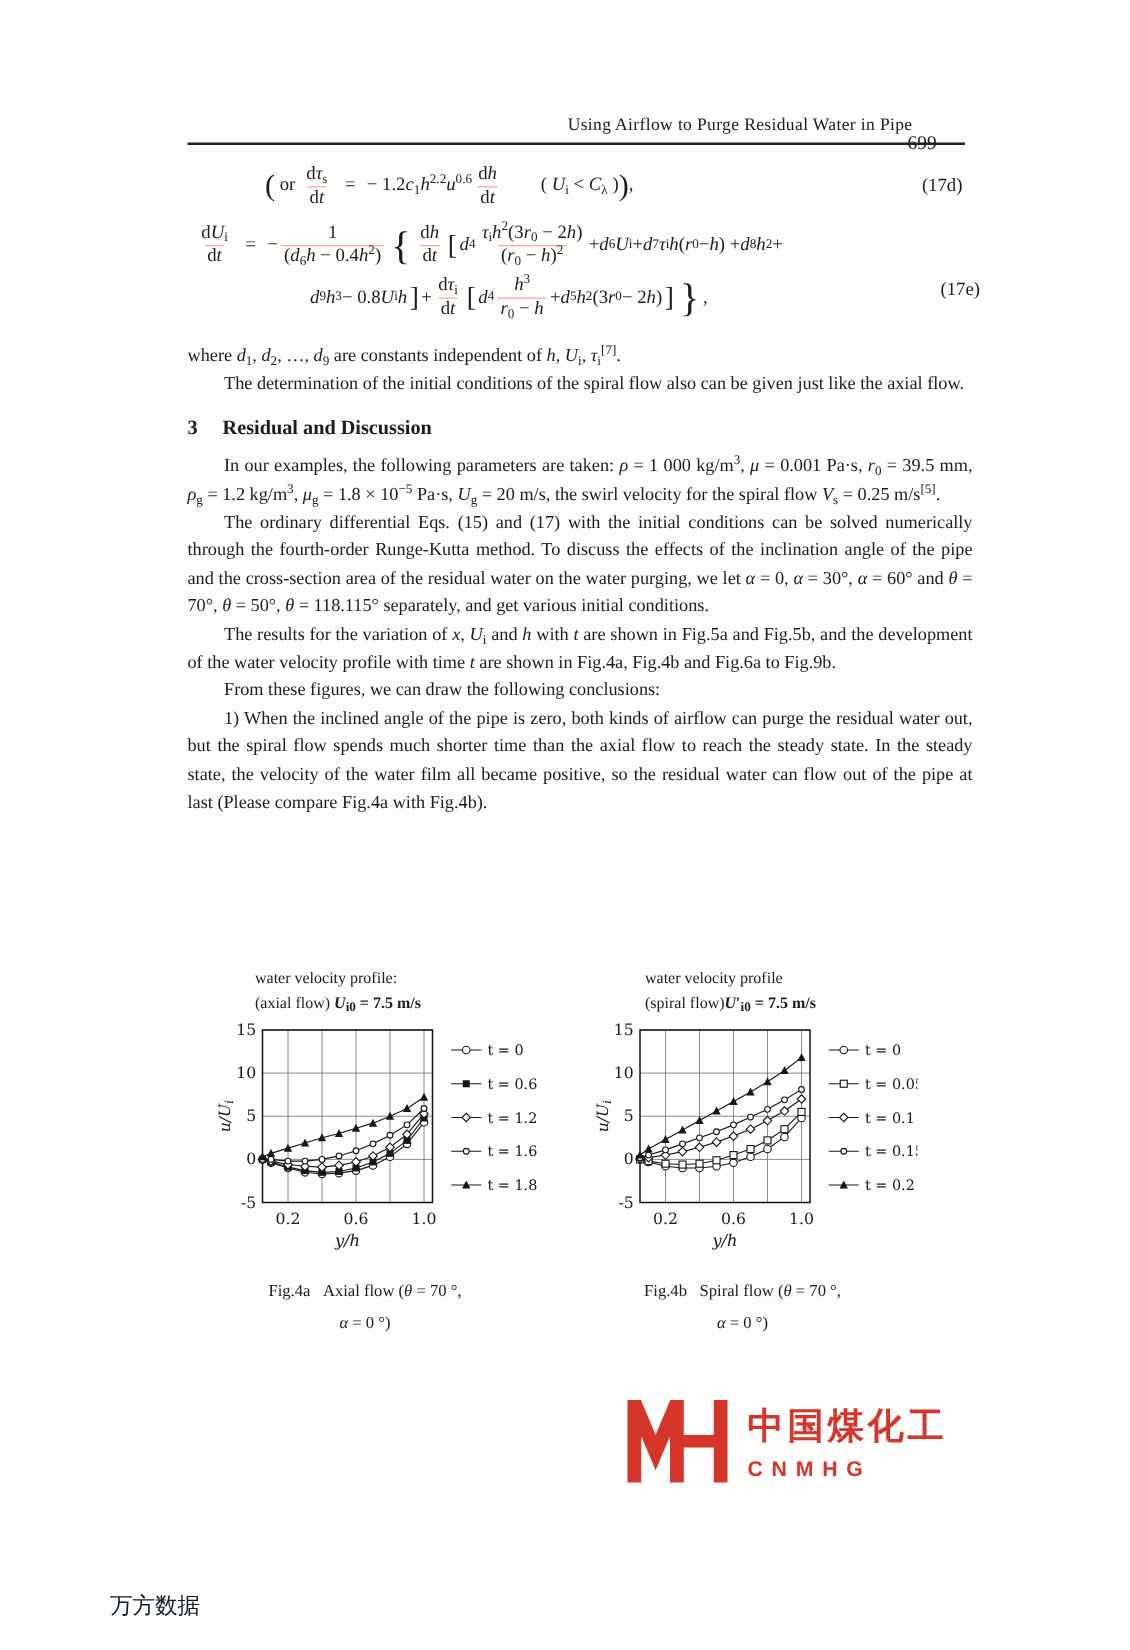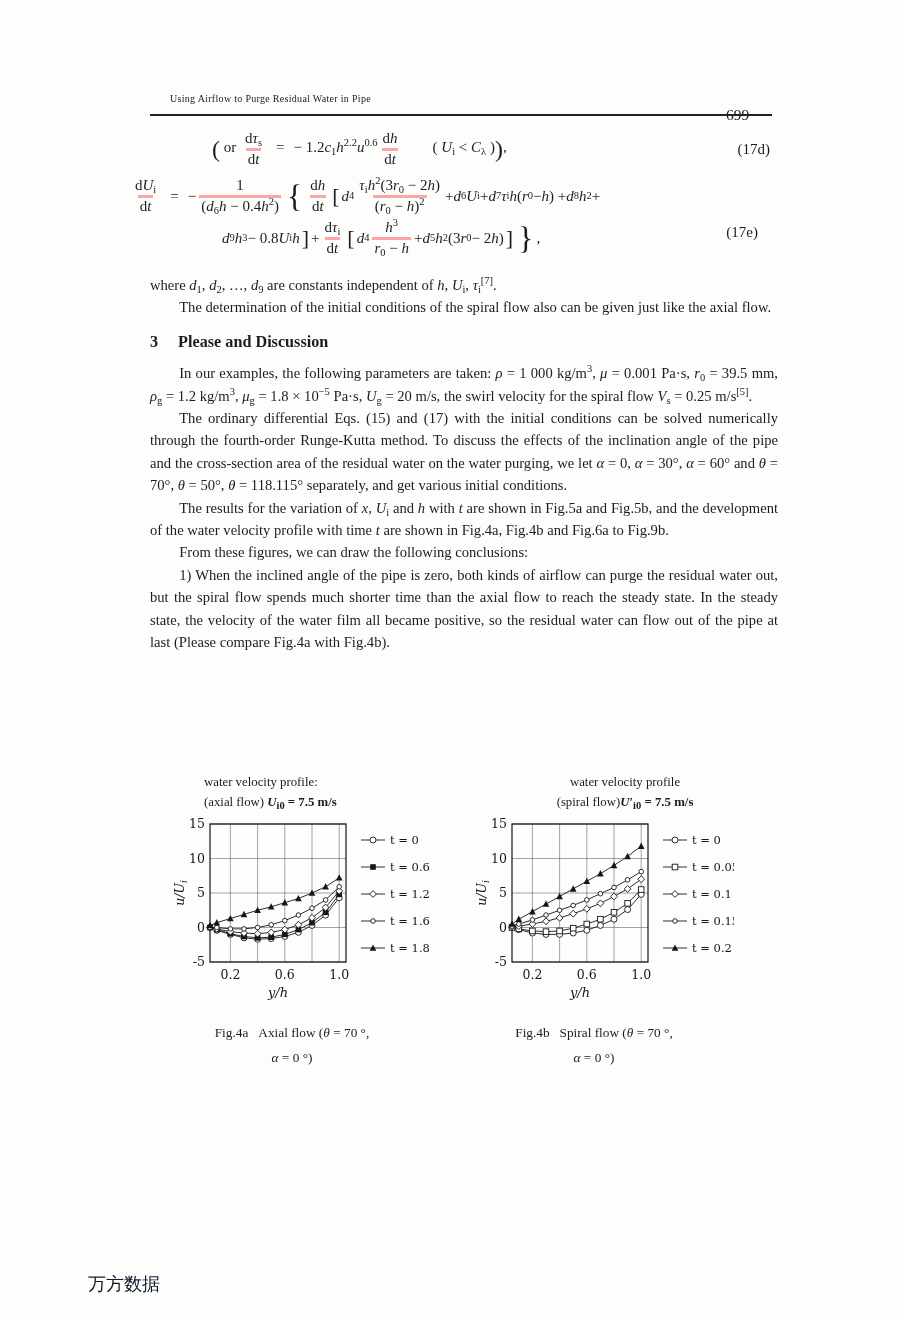--- a/index.html
+++ b/index.html
@@ -7,40 +7,40 @@
     width:904px;height:1320px;
     background:#fdfdfb;
     font-family:"Liberation Serif","DejaVu Serif",serif;
     color:#1c1c1c;
     position:relative;
     overflow:hidden;
   }
   .sheet{position:absolute;inset:0;}
 
   
-  .running-title{position:absolute;top:93px;left:170px;width:560px;text-align:left;font-size:10px;letter-spacing:.3px;}
+  .running-title{position:absolute;top:93px;left:170px;width:560px;text-align:right;font-size:14px;letter-spacing:.3px;}
   .page-number{position:absolute;top:106px;left:726px;font-size:15.5px;}
   .header-rule{position:absolute;top:114px;left:150px;width:622px;border-top:2px solid #222;}
 
   
   .eq{font-size:15px;line-height:1.25;}
   .eq i{font-style:italic;}
   sub{font-size:10.5px;vertical-align:-3px;line-height:0;}
   sup{font-size:10.5px;vertical-align:6px;line-height:0;}
   .frac{display:inline-flex;flex-direction:column;align-items:center;vertical-align:middle;margin:0 3px;line-height:1.15;}
   .frac .num{display:block;padding:0 2px;}
-  .frac .den{display:block;border-top:3px solid #fca5a5;padding:0 2px;}
+  .frac .den{display:block;border-top:1px solid #fca5a5;padding:0 2px;}
   .op{margin:0 9px;}
   .gap{display:inline-block;width:30px;}
   .paren{font-size:24px;vertical-align:middle;font-weight:300;}
   .brace{font-size:32px;vertical-align:middle;font-weight:300;margin:0 3px;}
   .brk{font-size:22px;vertical-align:middle;margin:0 2px;}
   .eq-17d{position:absolute;top:126px;left:212px;width:560px;min-height:46px;display:flex;align-items:center;}
   .eq-17d .eqtag{position:absolute;right:2px;top:14px;font-size:15px;}
-  .eq-17e{position:absolute;top:176px;left:130px;width:630px;}
+  .eq-17e{position:absolute;top:176px;left:156px;width:630px;}
   .eq-17e .line2{margin-left:92px;margin-top:2px;}
   .eq-17e .eqtag{position:absolute;right:2px;bottom:16px;font-size:15px;}
   .eqline{display:flex;align-items:center;}
 
   
   .body-copy{position:absolute;top:274px;left:150px;width:628px;font-size:14.6px;line-height:22.4px;text-align:justify;}
   .body-copy p{margin:0;text-indent:2em;}
   .body-copy .noindent{text-indent:0;}
   .section-heading{display:flex;font-size:16.2px;font-weight:bold;margin:12px 0 9px 0;}
   .section-heading .sec-num{margin-right:20px;}
@@ -105,21 +105,21 @@
           <span class="den"><i>r</i><sub>0</sub> − <i>h</i></span>
         </span> + <i>d</i><sub>5</sub><i>h</i><sup>2</sup>(3<i>r</i><sub>0</sub> − 2<i>h</i>)<span class="brk">]</span><span class="brace">}</span>,</div>
     <span class="eqtag">(17e)</span>
   </div>
 
   <div class="body-copy">
     <p class="noindent">where <i>d</i><sub>1</sub>, <i>d</i><sub>2</sub>, …, <i>d</i><sub>9</sub> are constants independent of <i>h</i>, <i>U</i><sub>i</sub>, <i>τ</i><sub>i</sub><sup>[7]</sup>.</p>
     <p>The determination of the initial conditions of the spiral flow also can be given just like the axial flow.</p>
     <div class="section-heading">
       <span class="sec-num">3</span>
-      <span>Please and Discussion</span>
+      <span>Residual and Discussion</span>
     </div>
     <p>In our examples, the following parameters are taken: <i>ρ</i> = 1 000 kg/m<sup>3</sup>, <i>μ</i> = 0.001 Pa·s, <i>r</i><sub>0</sub> = 39.5 mm, <i>ρ</i><sub>g</sub> = 1.2 kg/m<sup>3</sup>, <i>μ</i><sub>g</sub> = 1.8 × 10<sup>−5</sup> Pa·s, <i>U</i><sub>g</sub> = 20 m/s, the swirl velocity for the spiral flow <i>V</i><sub>s</sub> = 0.25 m/s<sup>[5]</sup>.</p>
     <p>The ordinary differential Eqs. (15) and (17) with the initial conditions can be solved numerically through the fourth-order Runge-Kutta method. To discuss the effects of the inclination angle of the pipe and the cross-section area of the residual water on the water purging, we let <i>α</i> = 0, <i>α</i> = 30°, <i>α</i> = 60° and <i>θ</i> = 70°, <i>θ</i> = 50°, <i>θ</i> = 118.115° separately, and get various initial conditions.</p>
     <p>The results for the variation of <i>x</i>, <i>U</i><sub>i</sub> and <i>h</i> with <i>t</i> are shown in Fig.5a and Fig.5b, and the development of the water velocity profile with time <i>t</i> are shown in Fig.4a, Fig.4b and Fig.6a to Fig.9b.</p>
     <p>From these figures, we can draw the following conclusions:</p>
     <p>1) When the inclined angle of the pipe is zero, both kinds of airflow can purge the residual water out, but the spiral flow spends much shorter time than the axial flow to reach the steady state. In the steady state, the velocity of the water film all became positive, so the residual water can flow out of the pipe at last (Please compare Fig.4a with Fig.4b).</p>
   </div>
 
   <div class="figures">
 
@@ -226,21 +226,21 @@
           <polygon points="203,128.4 206.3,134.8 199.7,134.8" fill="#161616"></polygon>
           <text x="220" y="136" font-size="11.5">t = 1.8</text>
         </svg>
       <figcaption class="fig-caption">
         <div>Fig.4a&nbsp;&nbsp;&nbsp;Axial flow (<i>θ</i> = 70 °,</div>
         <div><i>α</i> = 0 °)</div>
       </figcaption>
     </figure>
 
     <figure class="figure">
-      <div class="fig-title" style="margin-left:44px;text-align:center;">
+      <div class="fig-title" style="margin-left:44px;">
         <div>water velocity profile</div>
         <div>(spiral flow)<b><i>U</i>′<sub>i0</sub> = 7.5 m/s</b></div>
       </div>
       <svg width="262" height="192">
           <line x1="60.400000000000006" y1="8" x2="60.400000000000006" y2="146" stroke="#666" stroke-width="0.6"></line>
           <line x1="87.6" y1="8" x2="87.6" y2="146" stroke="#666" stroke-width="0.6"></line>
           <line x1="114.8" y1="8" x2="114.8" y2="146" stroke="#666" stroke-width="0.6"></line>
           <line x1="142" y1="8" x2="142" y2="146" stroke="#666" stroke-width="0.6"></line>
           <line x1="169.2" y1="8" x2="169.2" y2="146" stroke="#666" stroke-width="0.6"></line>
           <line x1="40" y1="146" x2="176" y2="146" stroke="#666" stroke-width="0.6"></line>
@@ -336,16 +336,31 @@
           <text x="220" y="136" font-size="11.5">t = 0.2</text>
         </svg>
       <figcaption class="fig-caption">
         <div>Fig.4b&nbsp;&nbsp;&nbsp;Spiral flow (<i>θ</i> = 70 °,</div>
         <div><i>α</i> = 0 °)</div>
       </figcaption>
     </figure>
 
   </div>
 
+  <div class="brand">
+    <svg class="brand-mark" width="86" height="78" viewBox="0 0 86 78">
+      <g fill="currentColor" stroke="none">
+        <rect x="2" y="6" width="11" height="66"></rect>
+        <rect x="36" y="6" width="11" height="66"></rect>
+        <rect x="71" y="6" width="11" height="66"></rect>
+        <rect x="45" y="34" width="28" height="10"></rect>
+      </g>
+      <polyline points="8,9 24.5,48 41,9" fill="none" stroke="currentColor" stroke-width="11"></polyline>
+    </svg>
+    <div class="brand-text">
+      <div class="brand-cn">中国煤化工</div>
+      <div class="brand-en">CNMHG</div>
+    </div>
+  </div>
 
   <div class="watermark">万方数据</div>
 
 </div>
 
 </body></html>

